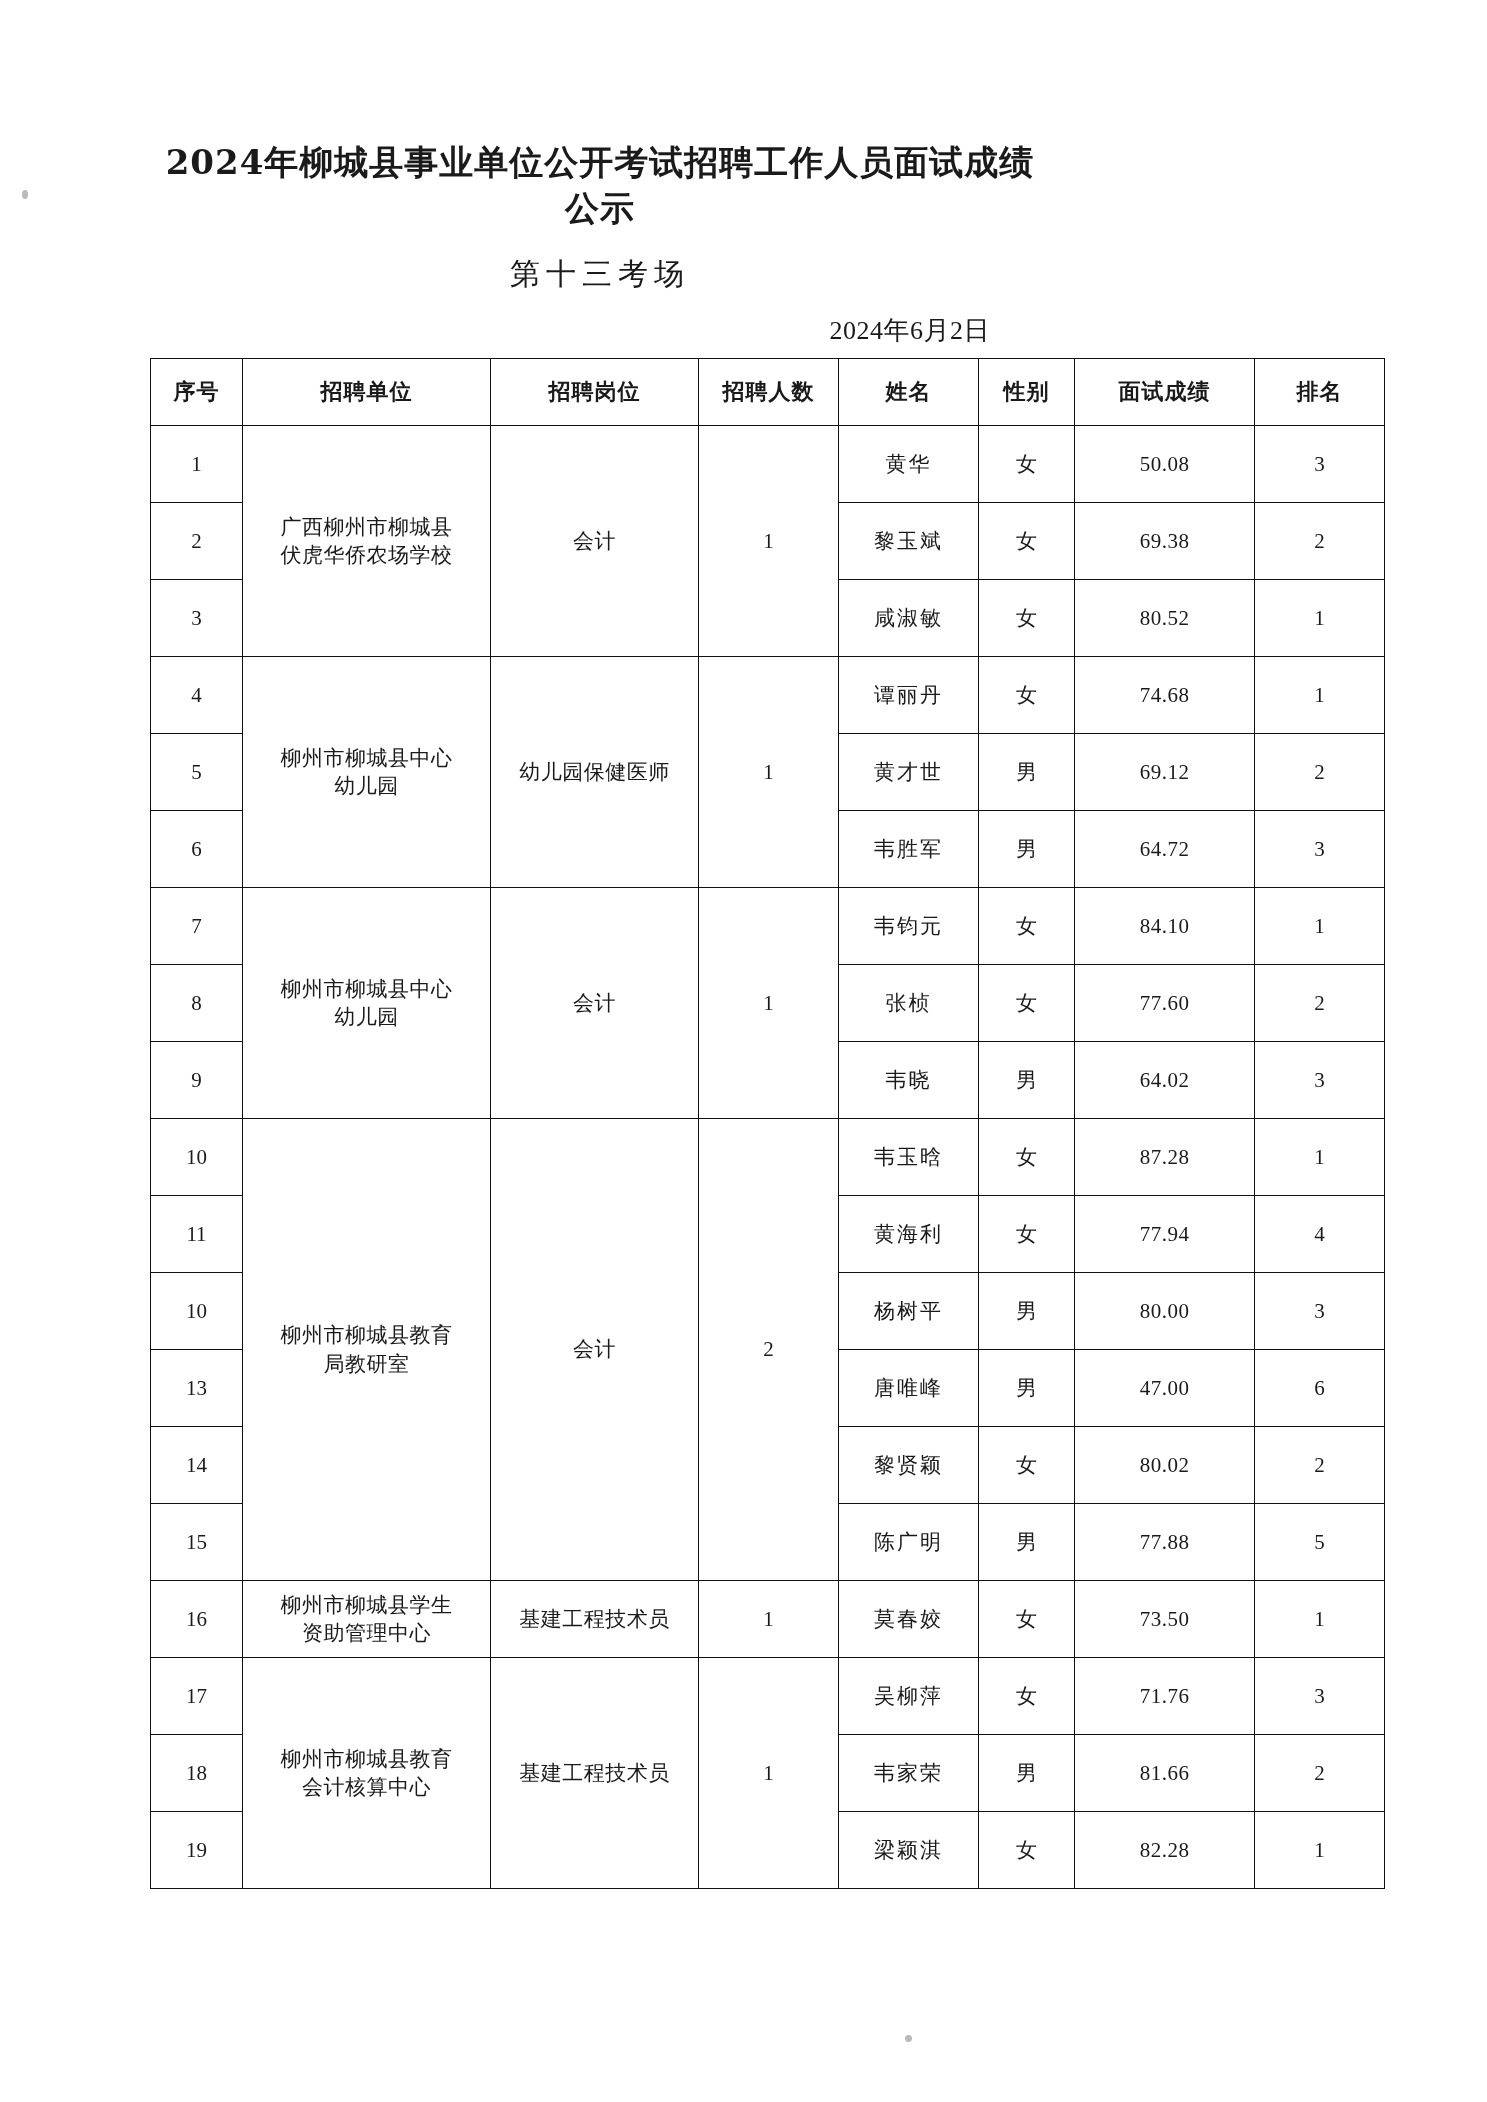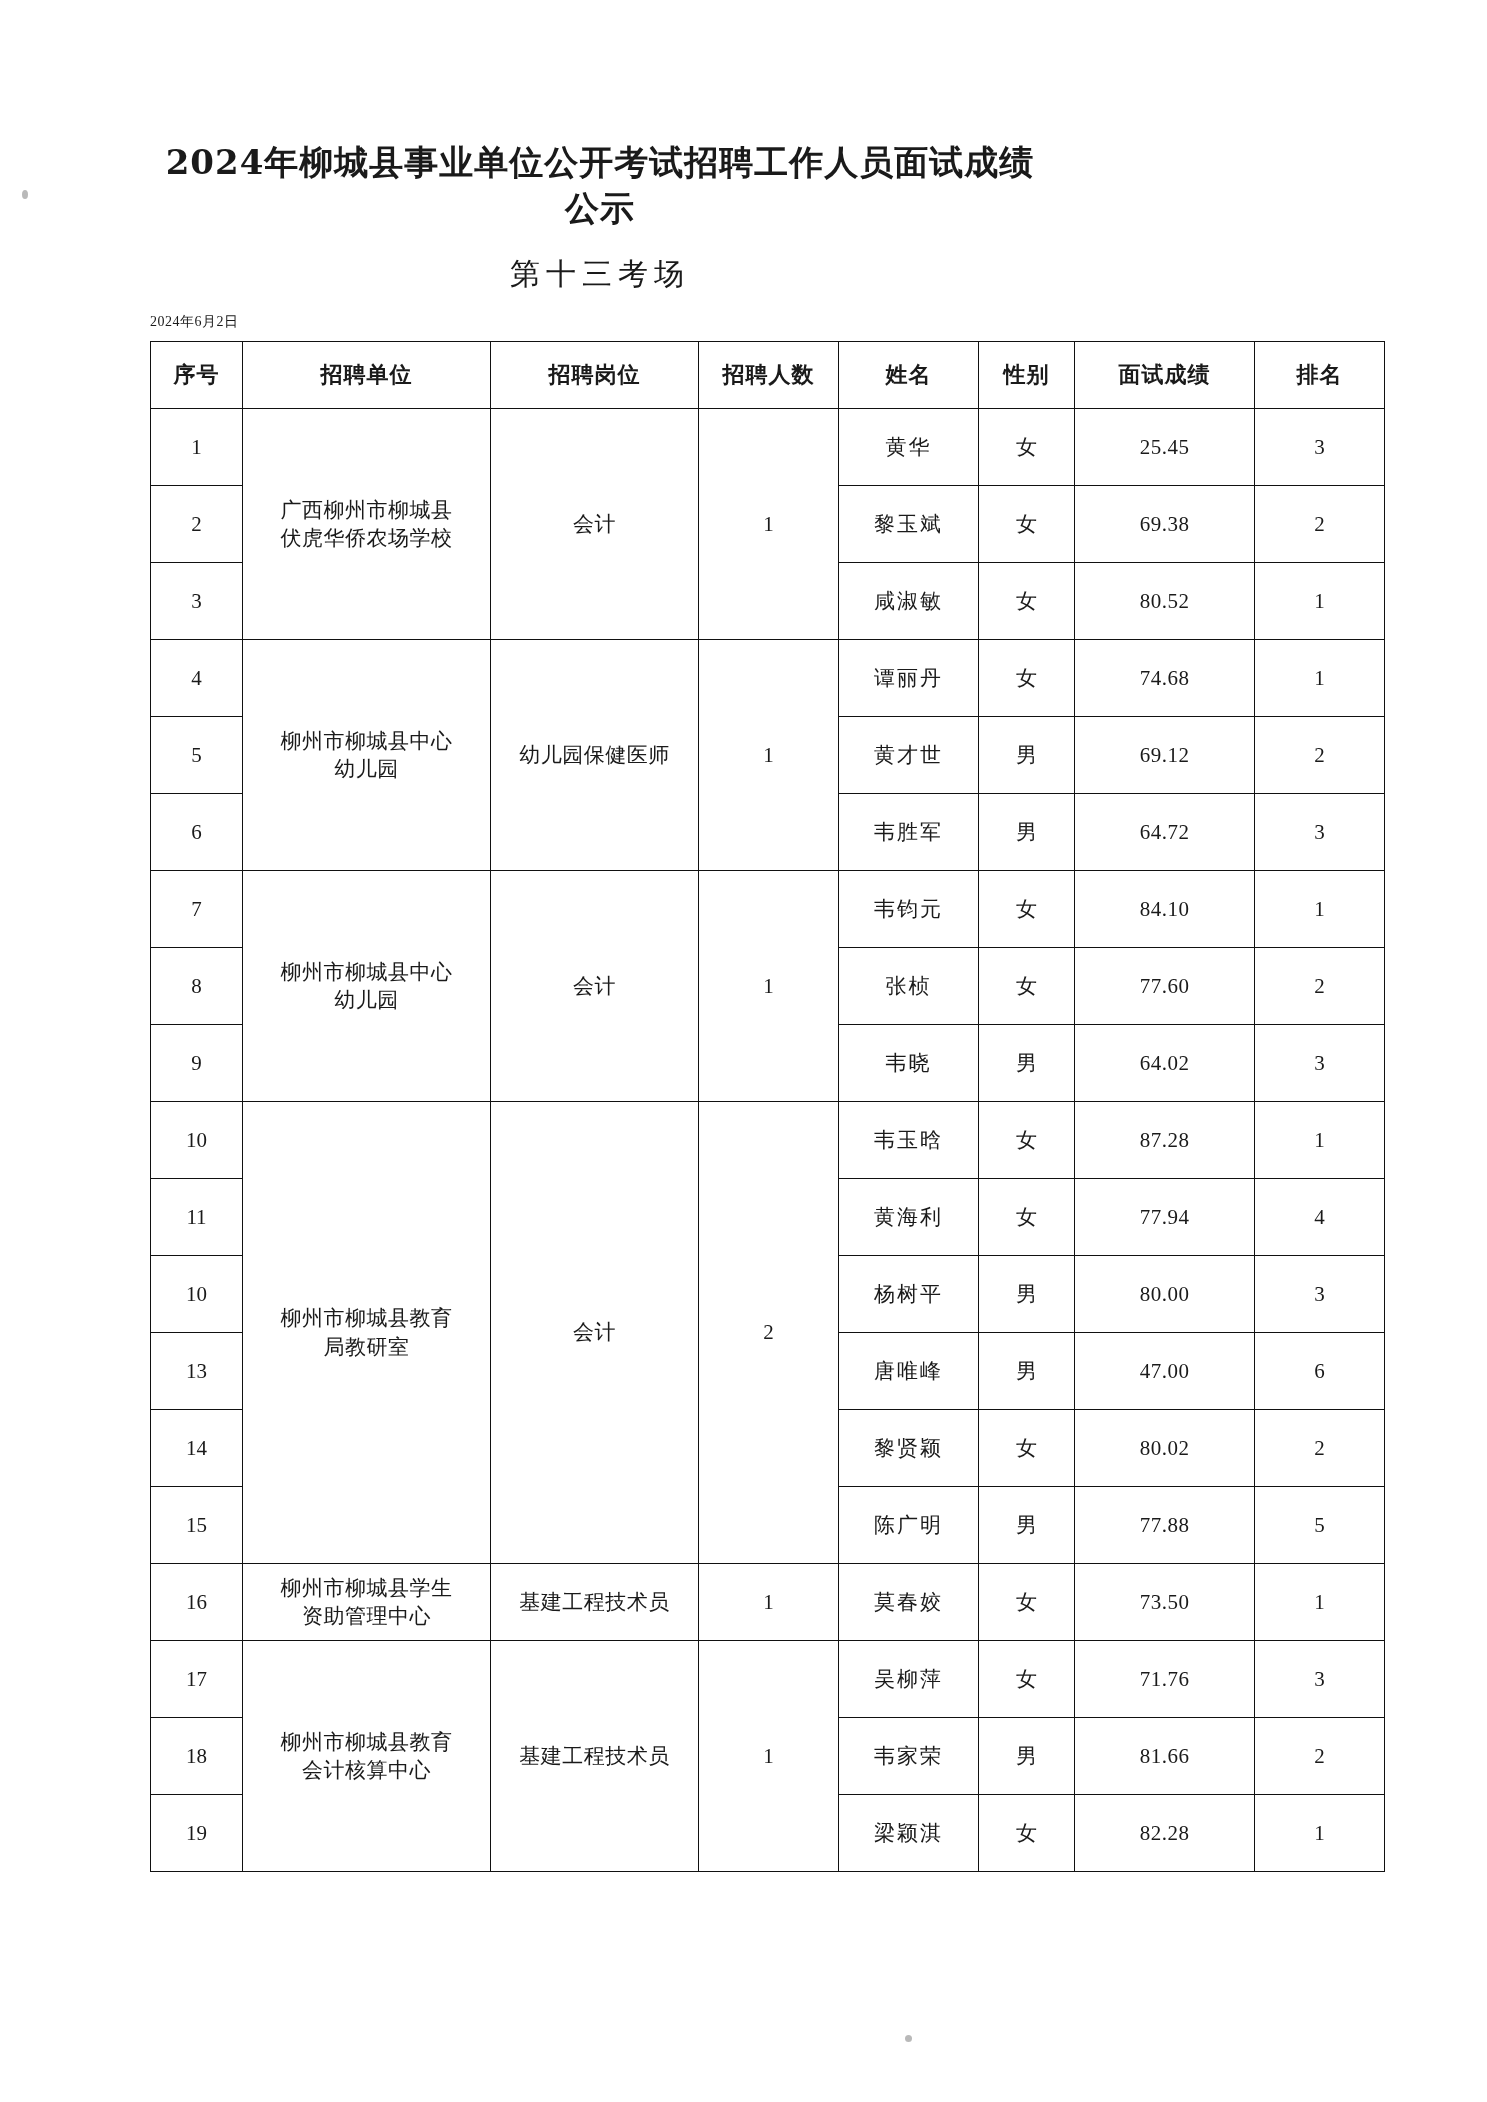--- a/index.html
+++ b/index.html
@@ -32,21 +32,22 @@
   }
   .doc-subtitle {
     text-align: center;
     font-size: 30px;
     font-weight: normal;
     letter-spacing: 6px;
     margin: 0 0 18px 0;
     font-family: "DejaVu Serif", "Liberation Serif", serif;
   }
   .doc-date {
-    font-size: 14px;
+    text-align: right;
+    font-size: 26px;
     margin: 0 60px 10px 0;
     letter-spacing: 0.5px;
   }
   table.results {
     border-collapse: collapse;
     width: 1185px;
     margin: 3px auto;
     table-layout: fixed;
   }
   table.results th,
@@ -140,21 +141,21 @@
           <td class="unit" rowspan="3">
             <span class="line">广西柳州市柳城县</span>
             <span class="line">伏虎华侨农场学校</span>
           </td>
           <td class="post" rowspan="3">
             <span class="line">会计</span>
           </td>
           <td class="count" rowspan="3">1</td>
           <td class="name">黄华</td>
           <td class="gender">女</td>
-          <td class="score">25.45</td>
+          <td class="score">50.08</td>
           <td class="rank">3</td>
         </tr>
         <tr>
           <td class="num">2</td>
           <td class="name">黎玉斌</td>
           <td class="gender">女</td>
           <td class="score">69.38</td>
           <td class="rank">2</td>
         </tr>
         <tr>

